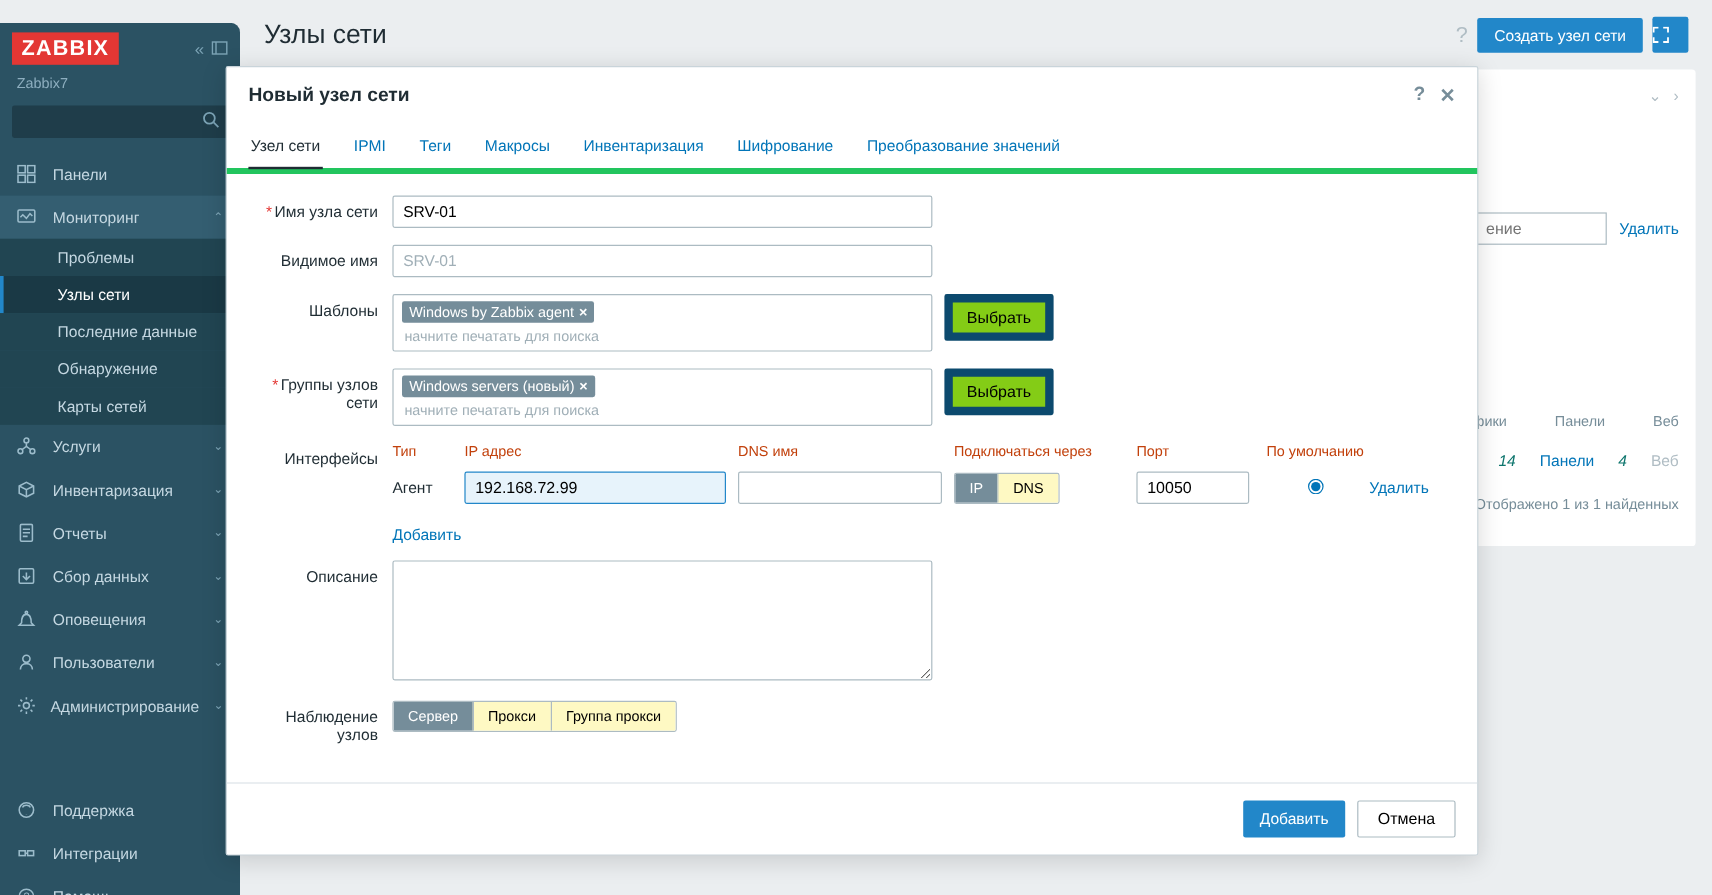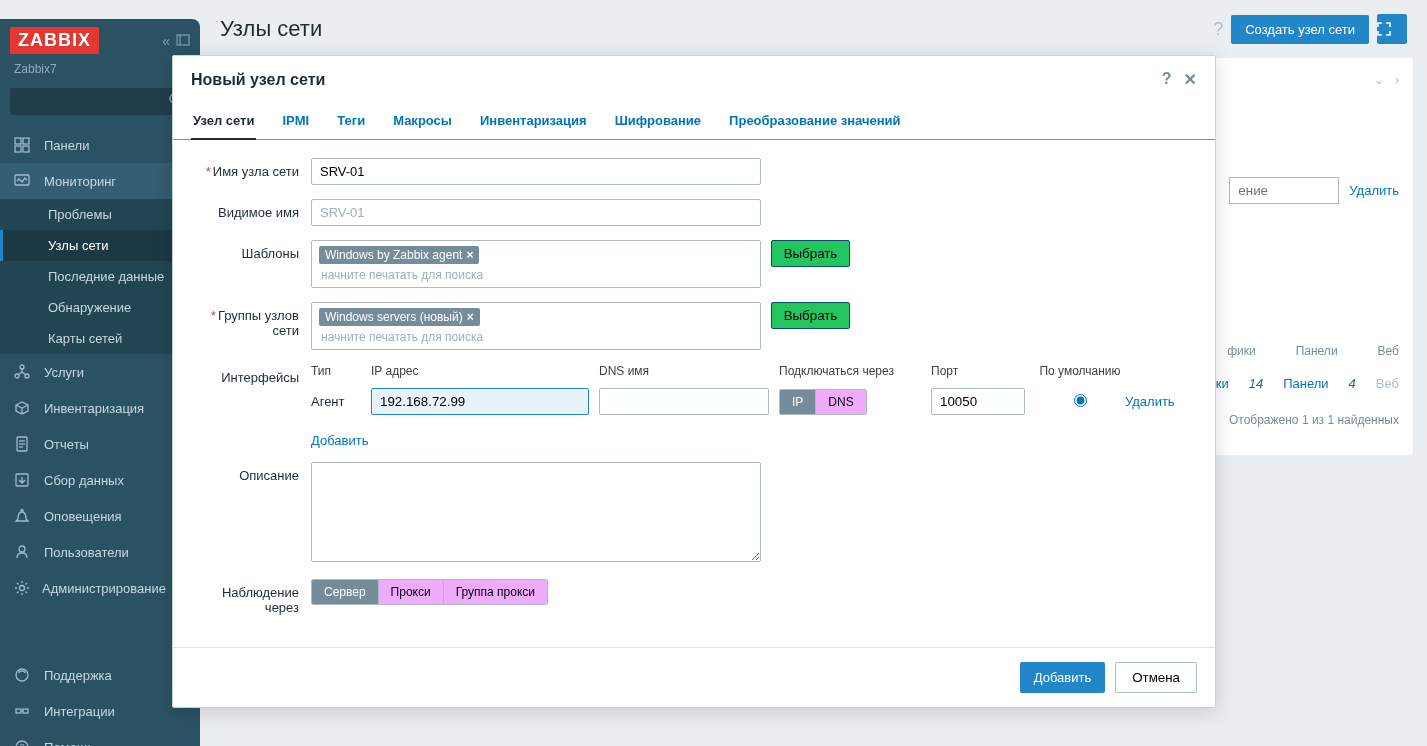--- a/index.html
+++ b/index.html
@@ -37,57 +37,57 @@
 .bg-input { border: 1px solid #acbbc2; padding: 5px 8px; width: 110px; }
 .bg-link { color: #0275b8; cursor: pointer; }
 .bg-table-header { display: flex; justify-content: flex-end; gap: 40px; color: #768d99; font-size: 12px; padding: 140px 0 10px; }
 .bg-table-row { display: flex; justify-content: flex-end; gap: 20px; align-items: center; padding: 8px 0; }
 .bg-cell-link { color: #0275b8; }
 .bg-cell-count { color: #0f766e; font-style: italic; }
 .bg-cell-disabled { color: #b0bdc4; }
 .bg-footer { text-align: right; padding: 14px 0; color: #768d99; font-size: 12px; }
 
 
-.modal { position: fixed; left: 172px; top: 55px; width: 1044px; background: #fff; border: 1px solid #c9d4da; box-shadow: 0 4px 20px rgba(0,0,0,.15); border-radius: 2px; z-index: 100; }
+.modal { position: fixed; left: 188px; top: 55px; width: 1044px; background: #fff; border: 1px solid #c9d4da; box-shadow: 0 4px 20px rgba(0,0,0,.15); border-radius: 2px; z-index: 100; }
 .modal-header { display: flex; align-items: center; padding: 14px 18px; font-size: 16px; font-weight: bold; }
 .modal-header .mh-actions { margin-left: auto; display: flex; gap: 12px; color: #768d99; }
 .modal-header .mh-actions span { cursor: pointer; }
 
-.modal-tabs { display: flex; gap: 24px; padding: 0 18px; border-bottom: 1px solid #22c55e; font-weight: bold; }
+.modal-tabs { display: flex; gap: 24px; padding: 0 18px; border-bottom: 5px solid #22c55e; }
 .modal-tab { padding: 10px 2px; cursor: pointer; color: #0275b8; font-size: 13px; }
 .modal-tab.active { color: #1f2c33; border-bottom: 2px solid #1f2c33; margin-bottom: -1px; }
 
 .modal-body { padding: 18px; }
 .form-row { display: flex; align-items: flex-start; margin-bottom: 14px; }
 .form-label { width: 120px; text-align: right; padding-right: 12px; padding-top: 6px; color: #1f2c33; font-size: 13px; }
 .form-label .req { color: #e33734; margin-right: 2px; }
 .form-control { flex: 1; }
 .text-input { width: 450px; padding: 5px 8px; border: 1px solid #acbbc2; border-radius: 2px; font-size: 13px; }
 .text-input::placeholder { color: #a0afb7; }
 
 .multiselect { width: 450px; border: 1px solid #acbbc2; border-radius: 2px; padding: 3px 5px; display: inline-block; vertical-align: top; }
 .ms-tag { display: inline-block; background: #758d9a; color: #fff; padding: 2px 6px; border-radius: 2px; font-size: 12px; margin: 2px; }
 .ms-tag .x { margin-left: 4px; cursor: pointer; font-weight: bold; }
 .ms-placeholder { color: #a0afb7; font-size: 12px; display: block; padding: 2px 4px; }
-.btn-select { padding: 5px 12px; border: 1px solid #0c4a6e; background: #22c55e; border-radius: 2px; margin-left: 6px; cursor: pointer; vertical-align: top; }
-.iface-header { display: flex; color: #404040; font-size: 12px; padding-bottom: 6px; }
+.btn-select { padding: 5px 12px; border: 7px solid #0c4a6e; background: #84cc16; border-radius: 2px; margin-left: 6px; cursor: pointer; vertical-align: top; }
+.iface-header { display: flex; color: #c2410c; font-size: 12px; padding-bottom: 6px; }
 .iface-row { display: flex; align-items: center; gap: 0; padding: 4px 0; }
 .col-type { width: 60px; }
 .col-ip { width: 228px; }
 .col-dns { width: 180px; }
 .col-conn { width: 120px; }
 .col-port { width: 104px; margin-left: 32px; }
 .col-def { width: 90px; text-align: center; }
 .col-act { flex: 1; }
 .iface-input { width: 218px; padding: 5px 8px; border: 1px solid #2287c9; border-radius: 2px; background: #e7f3fb; }
 .iface-input-plain { padding: 5px 8px; border: 1px solid #acbbc2; border-radius: 2px; }
 .col-dns .iface-input-plain { width: 170px; }
 .col-port .iface-input-plain { width: 94px; }
 .btn-group { display: inline-flex; border: 1px solid #acbbc2; border-radius: 2px; overflow: hidden; }
-.btn-group button { border: none; padding: 5px 12px; background: #f0abfc; cursor: pointer; font-size: 12px; }
+.btn-group button { border: none; padding: 5px 12px; background: #fef9c3; cursor: pointer; font-size: 12px; }
 .btn-group button.active { background: #758d9a; color: #fff; }
 .btn-group button + button { border-left: 1px solid #acbbc2; }
 .radio-def { accent-color: #0275b8; }
 .link-action { color: #0275b8; cursor: pointer; font-size: 13px; }
 
 .textarea { width: 450px; height: 100px; padding: 6px 8px; border: 1px solid #acbbc2; border-radius: 2px; resize: both; }
 
 .checkbox { accent-color: #0275b8; width: 16px; height: 16px; }
 
 .modal-footer { padding: 14px 18px; display: flex; justify-content: flex-end; gap: 10px; border-top: 1px solid #dce3e8; }
@@ -389,21 +389,21 @@
       <div class="form-label"></div>
       <div class="form-control"><span class="link-action">Добавить</span></div>
     </div>
 
     <div class="form-row">
       <div class="form-label">Описание</div>
       <div class="form-control"><textarea class="textarea" style=""></textarea></div>
     </div>
 
     <div class="form-row">
-      <div class="form-label">Наблюдение через</div>
+      <div class="form-label">Наблюдение узлов</div>
       <div class="form-control">
         <div class="btn-group">
           <button class="active">Сервер</button>
           <button>Прокси</button>
           <button>Группа прокси</button>
         </div>
       </div>
     </div>
 
 

